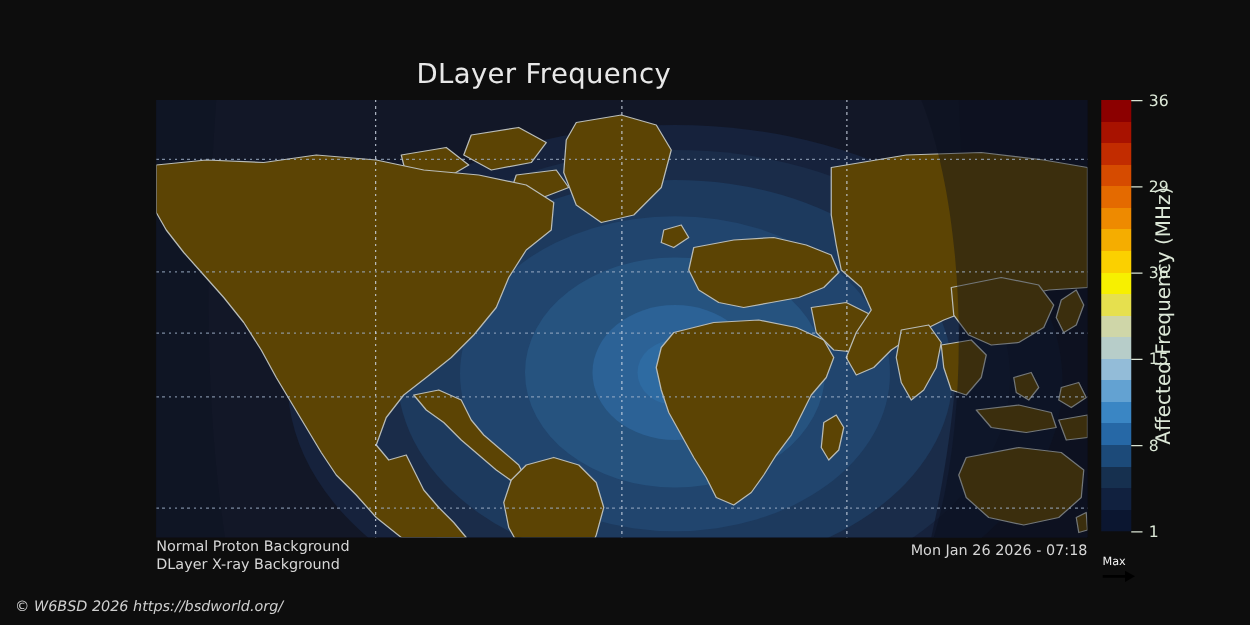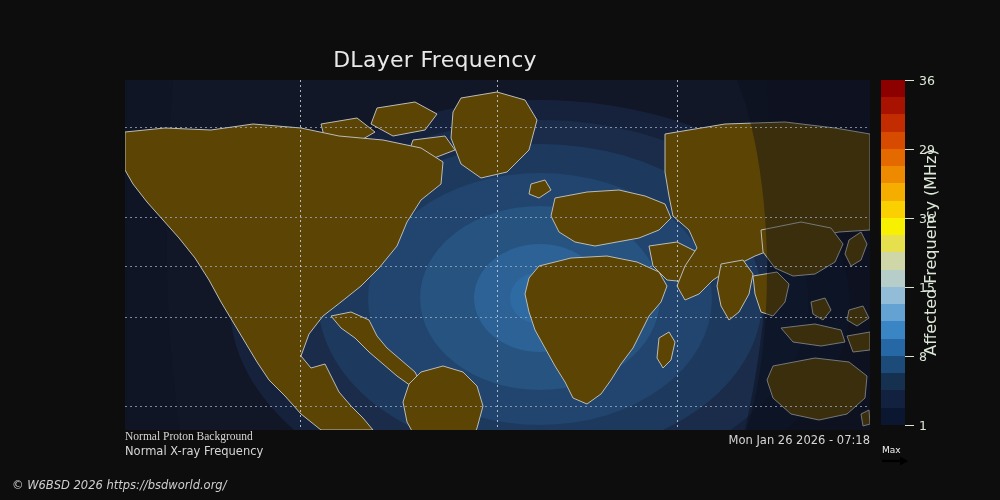--- a/index.html
+++ b/index.html
@@ -46,21 +46,21 @@
     display:flex;align-items:center;justify-content:center;
   }
   .cbar-title span{
     transform:rotate(-90deg);white-space:nowrap;color:#dde8d8;font-size:16px;
   }
   .maxmark{position:absolute;left:1px;width:40px;color:#f2f2f2;font-size:9px;line-height:9px;}
   .maxmark .arrow{display:block;margin-top:1px;}
 
   
   .note{position:absolute;left:125px;color:#d6d6d6;font-size:11.5px;white-space:nowrap;}
-  .note.l1{top:430px;font-family:Liberation Serif, serif;}
+  .note.l1{top:430px;}
   .note.l2{top:444px;}
   .stamp{position:absolute;right:130px;top:433px;color:#d6d6d6;font-size:11.5px;white-space:nowrap;}
   .copyright{position:absolute;left:12px;top:478px;color:#cfcfcf;font-size:11.5px;font-style:italic;white-space:nowrap;text-align:right;}
 </style>
 </head>
 <body>
 
 <div id="stage">
 
   <div class="title">DLayer Frequency</div>
@@ -213,17 +213,17 @@
       <div class="ctick-lbl" style="top: 276px;">8</div>
       <div class="ctick" style="top: 345px;"></div>
       <div class="ctick-lbl" style="top: 345px;">1</div>
     </div>
 
   <div class="cbar-title">
     <span>Affected Frequency (MHz)</span>
   </div>
 
   <div class="note l1">Normal Proton Background</div>
-  <div class="note l2">Normal X-ray Frequency</div>
+  <div class="note l2">DLayer X-ray Background</div>
   <div class="stamp">Mon Jan 26 2026 - 07:18</div>
   <div class="copyright">© W6BSD 2026 https://bsdworld.org/</div>
 
 </div>
 
 </body></html>

